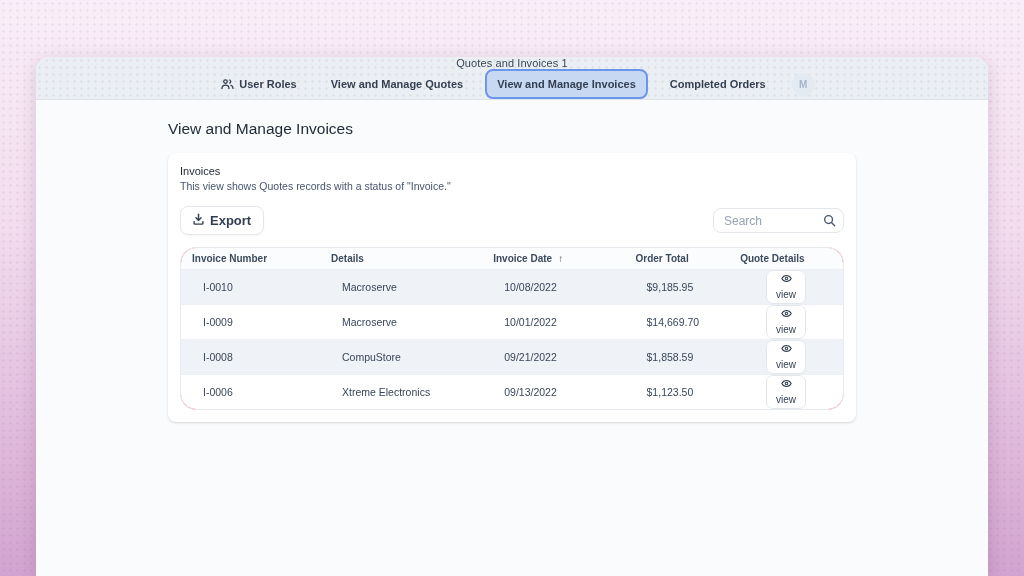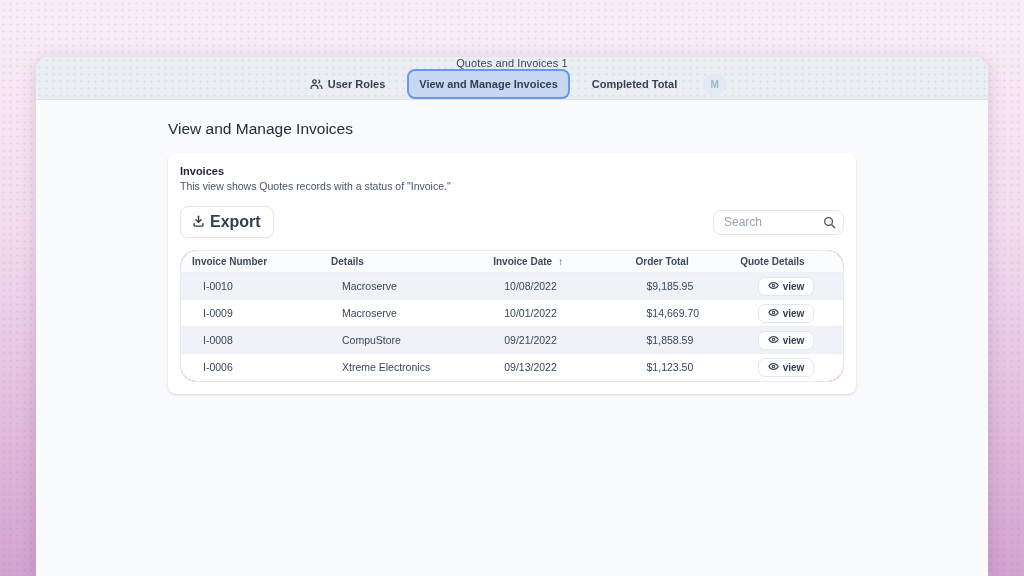--- a/index.html
+++ b/index.html
@@ -58,27 +58,27 @@
   
   .content { padding: 20px 0 0 132px; }
   .page-title { font-size: 15.5px; color: #222d3b; font-weight: 500; margin-bottom: 15px; }
   .card {
     width: 688px;
     background: #ffffff;
     border-radius: 8px;
     box-shadow: 0 1px 3px rgba(16,24,40,0.10), 0 1px 2px rgba(16,24,40,0.06);
     padding: 12px;
   }
-  .card-title { font-size: 11px; font-weight: 700; color: #1c2634; }
+  .card-title { font-size: 11px; font-weight: 400; color: #1c2634; }
   .card-subtitle { font-size: 10.5px; color: #46546a; margin-top: 3px; }
   .toolbar { display: flex; align-items: center; justify-content: space-between; margin-top: 14px; }
   .btn {
     display: inline-flex; align-items: center; gap: 6px;
     background: #ffffff; border: 1px solid #e3e7ec; border-radius: 8px;
-    padding: 6px 12px; font-size: 16px; font-weight: 600; color: #333f50;
+    padding: 6px 12px; font-size: 13px; font-weight: 600; color: #333f50;
     cursor: pointer; box-shadow: 0 1px 2px rgba(16,24,40,0.04);
     font-family: inherit;
   }
   .search-wrap { position: relative; width: 131px; }
   .search-input {
     width: 100%; height: 25px;
     border: 1px solid #e3e7ec; border-radius: 8px;
     padding: 0 26px 0 10px;
     font-size: 12px; color: #333f50; background: #fff;
     font-family: inherit; outline: none;
@@ -105,22 +105,22 @@
     padding: 0 0 0 22px; height: 27px;
     border-top: 1px solid #eceff4;
     white-space: nowrap; overflow: hidden;
   }
   tbody tr:nth-child(odd) td { background: #eff2f6; }
   tbody tr:nth-child(even) td { background: #ffffff; }
   td.action-cell { text-align: center; padding: 0; }
   .view-btn {
     display: inline-flex; align-items: center; gap: 4px;
     background: #fff; border: 1px solid #e3e7ec; border-radius: 7px;
-    padding: 3px 9px; font-size: 10px; font-weight: 700; color: #333f50;
-    cursor: pointer; font-family: inherit;
+    padding: 3px 9px; font-size: 10px; font-weight: 400; color: #333f50;
+    cursor: pointer; font-family: inherit; flex-direction: column;
   }
 </style>
 </head>
 <body>
 
 <div class="bg-dots"></div>
 
 <div class="app-window">
 
   <div class="topbar">
@@ -132,27 +132,30 @@
           <svg width="13" height="12" viewBox="0 0 16 14" fill="none" stroke="#333f50" stroke-width="1.6" stroke-linecap="round" stroke-linejoin="round">
             <circle cx="5.5" cy="4" r="2.2"></circle>
             <path d="M1.2 12.5c0-2.4 1.9-4 4.3-4s4.3 1.6 4.3 4"></path>
             <path d="M10.8 2.1a2.2 2.2 0 0 1 0 3.9"></path>
             <path d="M12.2 8.8c1.6.5 2.6 1.9 2.6 3.7"></path>
           </svg>
         </span>
         <span>User Roles</span>
       </div>
 
+      <div class="nav-item">
+        <span>View and Manage Quotes</span>
+      </div>
 
       <div class="nav-item active">
         <span>View and Manage Invoices</span>
       </div>
 
       <div class="nav-item">
-        <span>Completed Total</span>
+        <span>Completed Orders</span>
       </div>
 
       <div class="avatar">M</div>
     </nav>
   </div>
 
   <div class="content">
     <h1 class="page-title">View and Manage Invoices</h1>
 
     <div class="card">

